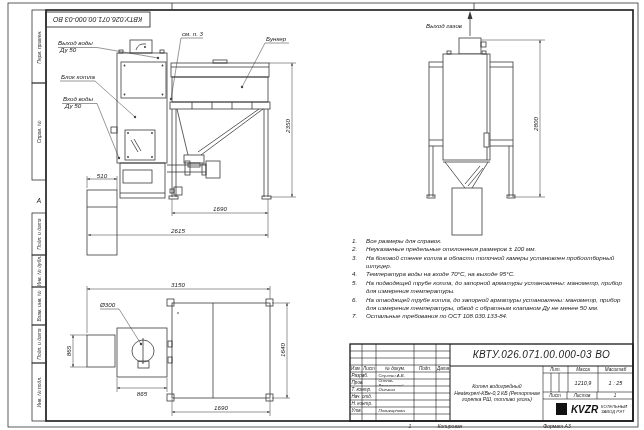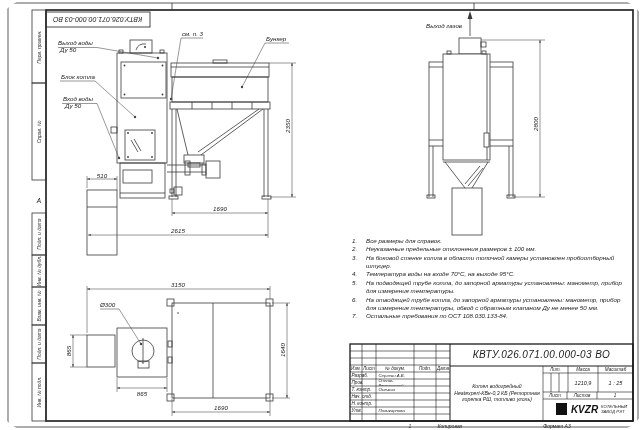--- a/index.html
+++ b/index.html
@@ -1,17 +1,17 @@
 <!DOCTYPE html>
 <html><head>
 <meta charset="utf-8">
 <style>
   html,body{margin:0;padding:0;background:#fff;}
   .sheet{position:relative;width:644px;height:430px;background:#fff;overflow:hidden;
-         font-family:"Liberation Sans",sans-serif;border-radius:27px;}
+         font-family:"Liberation Sans",sans-serif;}
   svg.lw{position:absolute;left:0;top:0;}
   .t{position:absolute;color:#222;font-style:italic;white-space:nowrap;line-height:1.15;}
   .lbl{font-size:6.2px;}
   .dim{position:absolute;color:#222;font-style:italic;font-size:6.2px;white-space:nowrap;
        transform:translate(-50%,-50%);}
   .dim.rot{transform:translate(-50%,-50%) rotate(-90deg);}
   .vcell{position:absolute;display:flex;align-items:center;justify-content:center;}
   .vcell span{transform:rotate(-90deg);white-space:nowrap;font-size:5px;font-style:italic;color:#333;}
   .corner{position:absolute;left:46px;top:12px;width:104px;height:15px;display:flex;
           align-items:center;justify-content:center;}

